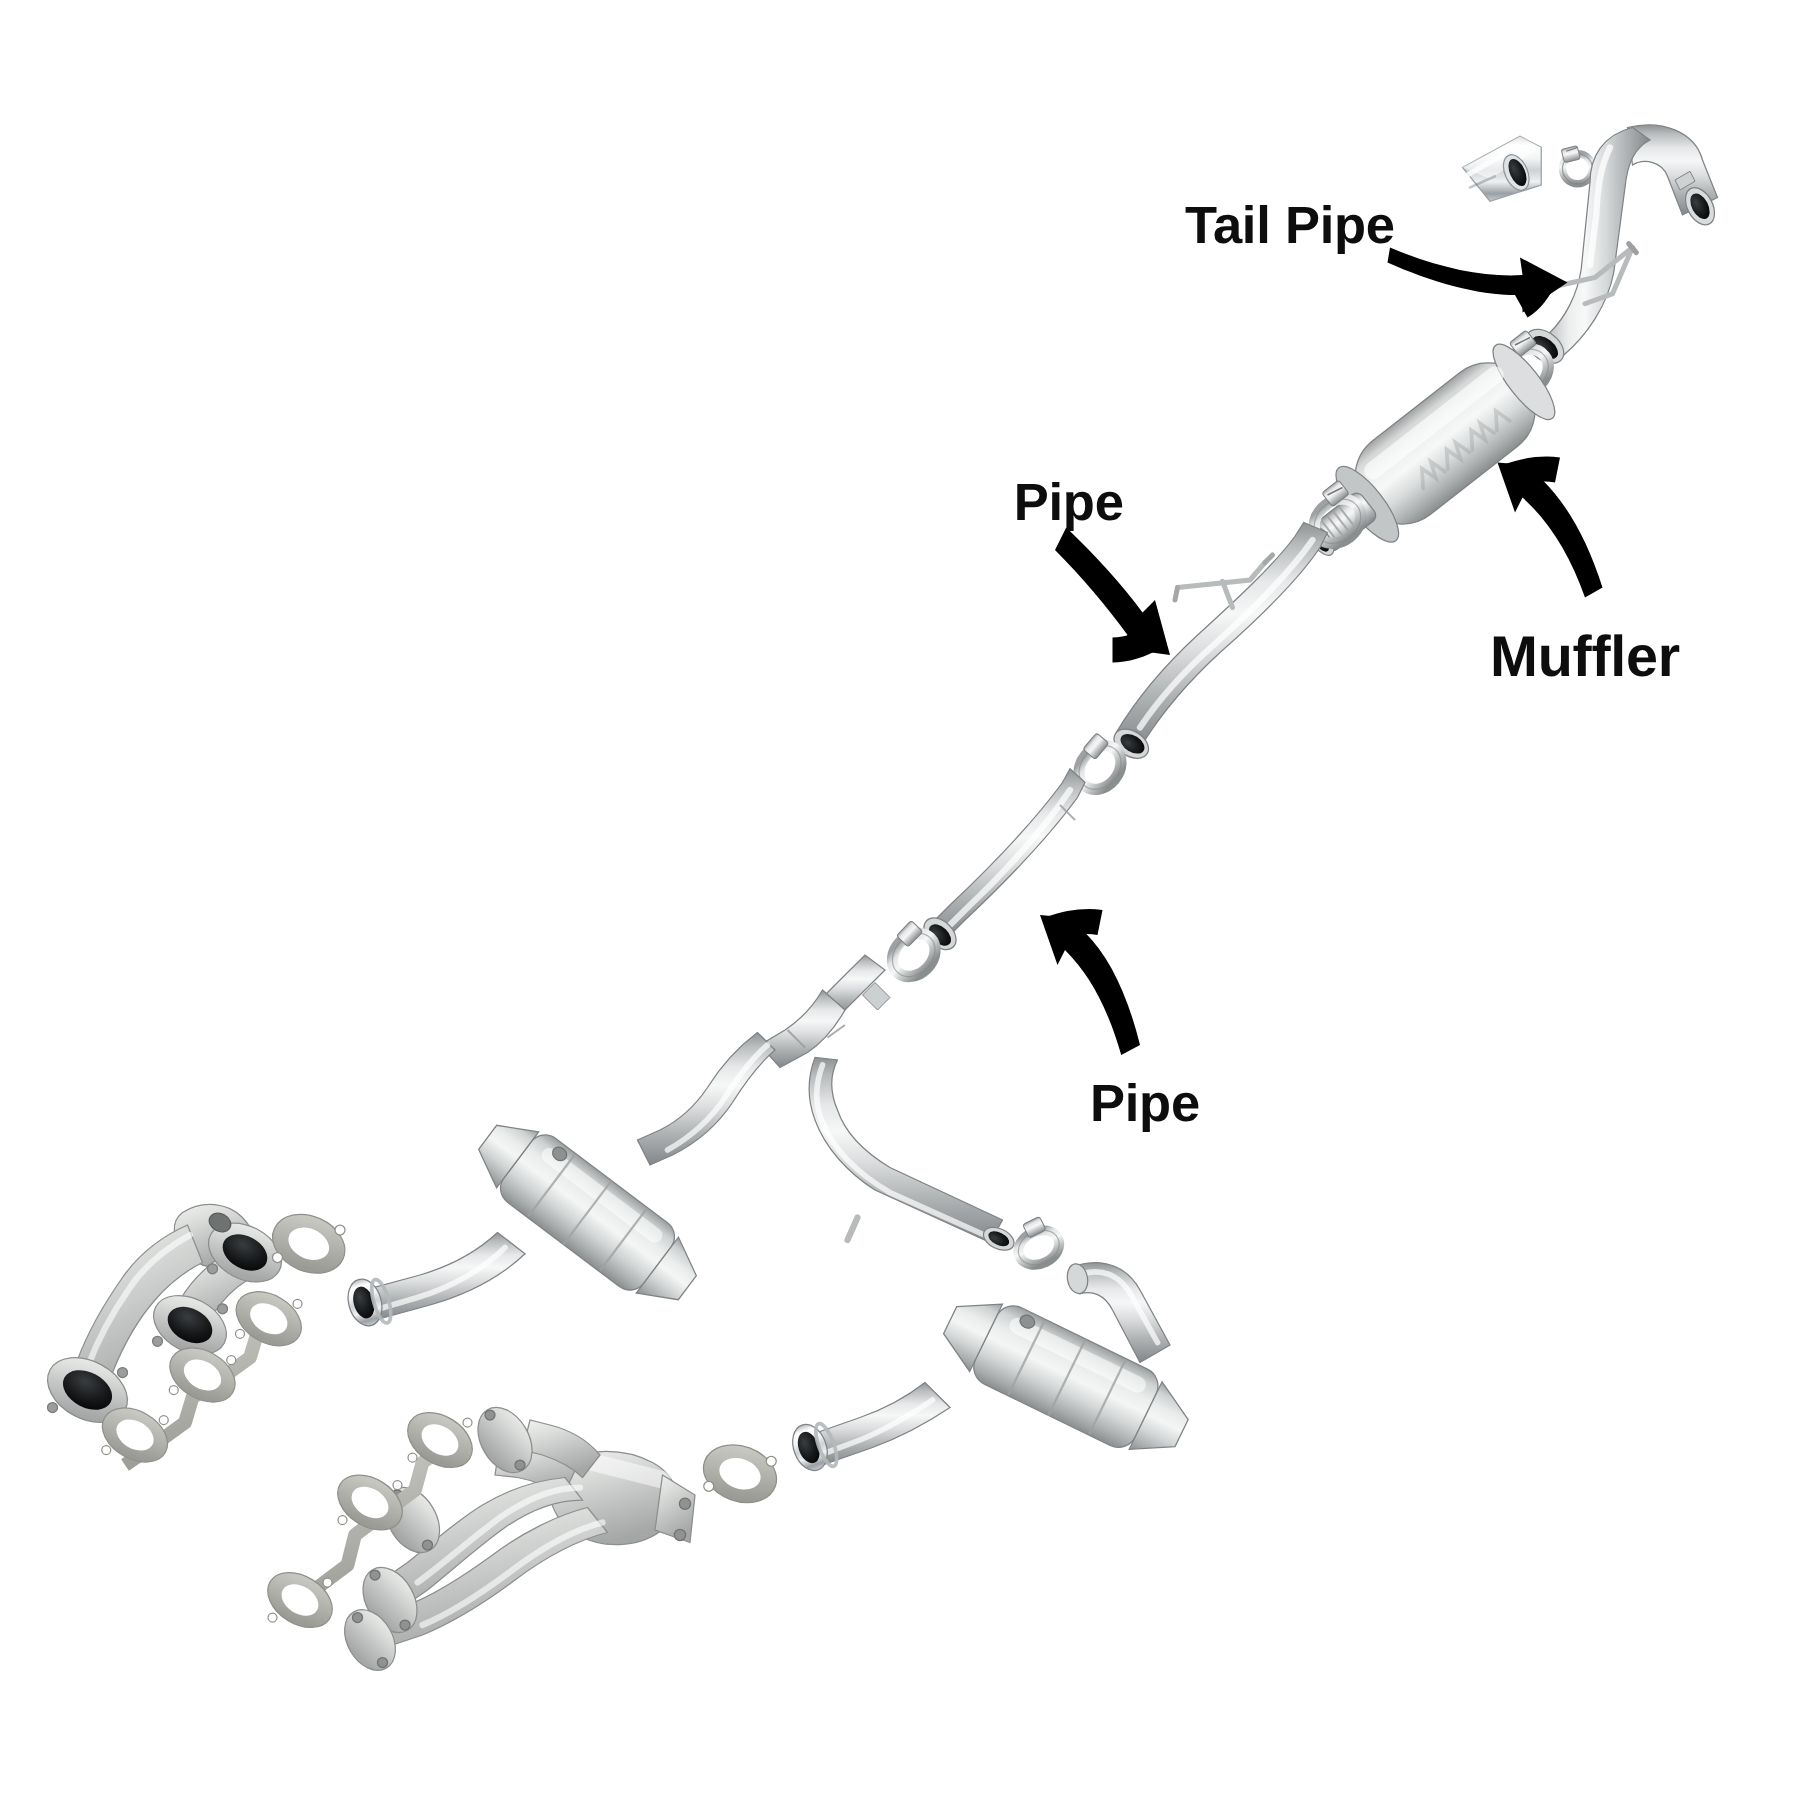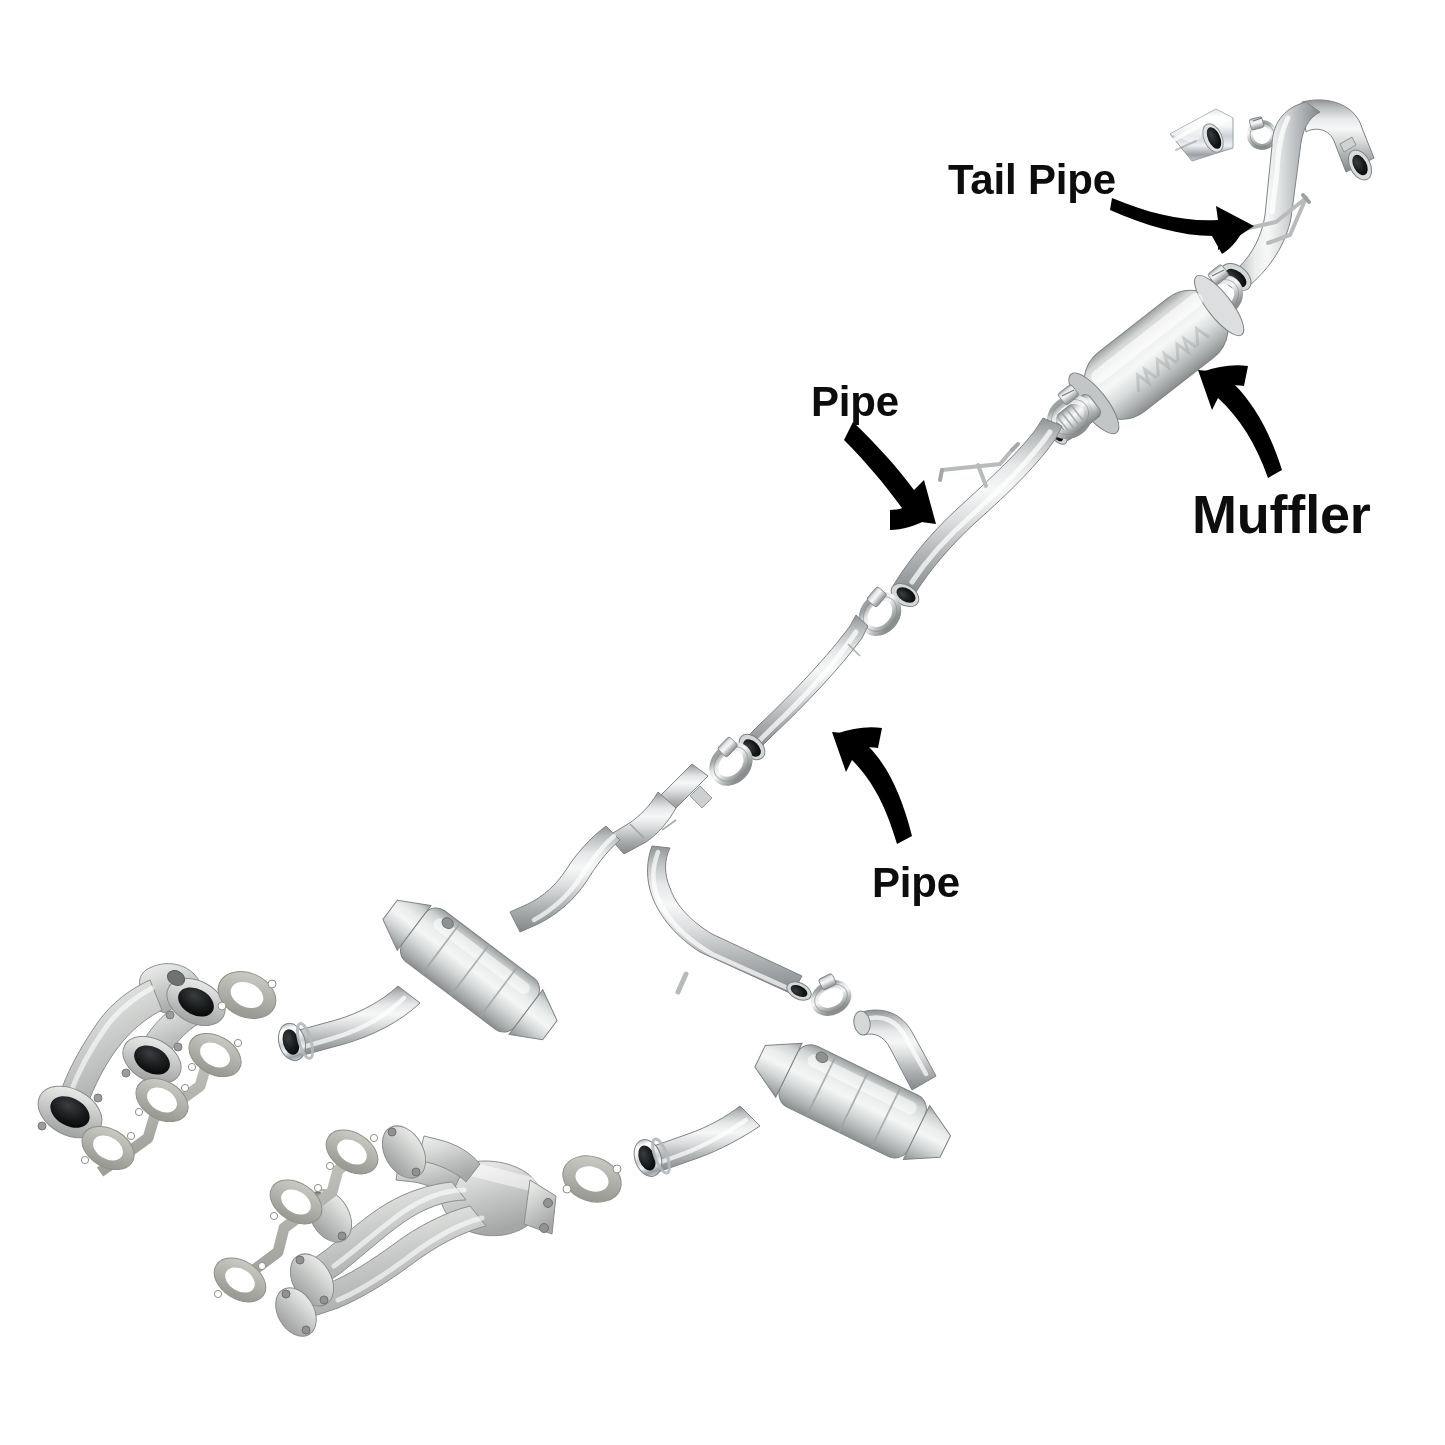--- a/index.html
+++ b/index.html
@@ -15,21 +15,21 @@
     position:absolute;
     color:#0d0d0d;
     font-weight:bold;
     white-space:nowrap;
     letter-spacing:-0.2px;
     line-height:1;
     -webkit-font-smoothing:antialiased;
   }
   #lbl-tailpipe{left:948px;top:119px;font-size:42px;}
   #lbl-pipe-upper{left:811px;top:341px;font-size:42px;}
-  #lbl-muffler{left:1192px;top:447px;font-size:54px;}
+  #lbl-muffler{left:1192px;top:462px;font-size:46px;}
   #lbl-pipe-lower{left:872px;top:822px;font-size:42px;}
 </style>
 </head>
 <body>
 
 <div id="stage">
 
   <svg id="art" viewBox="0 0 1445 1445" xmlns="http://www.w3.org/2000/svg">
     <defs>
 

